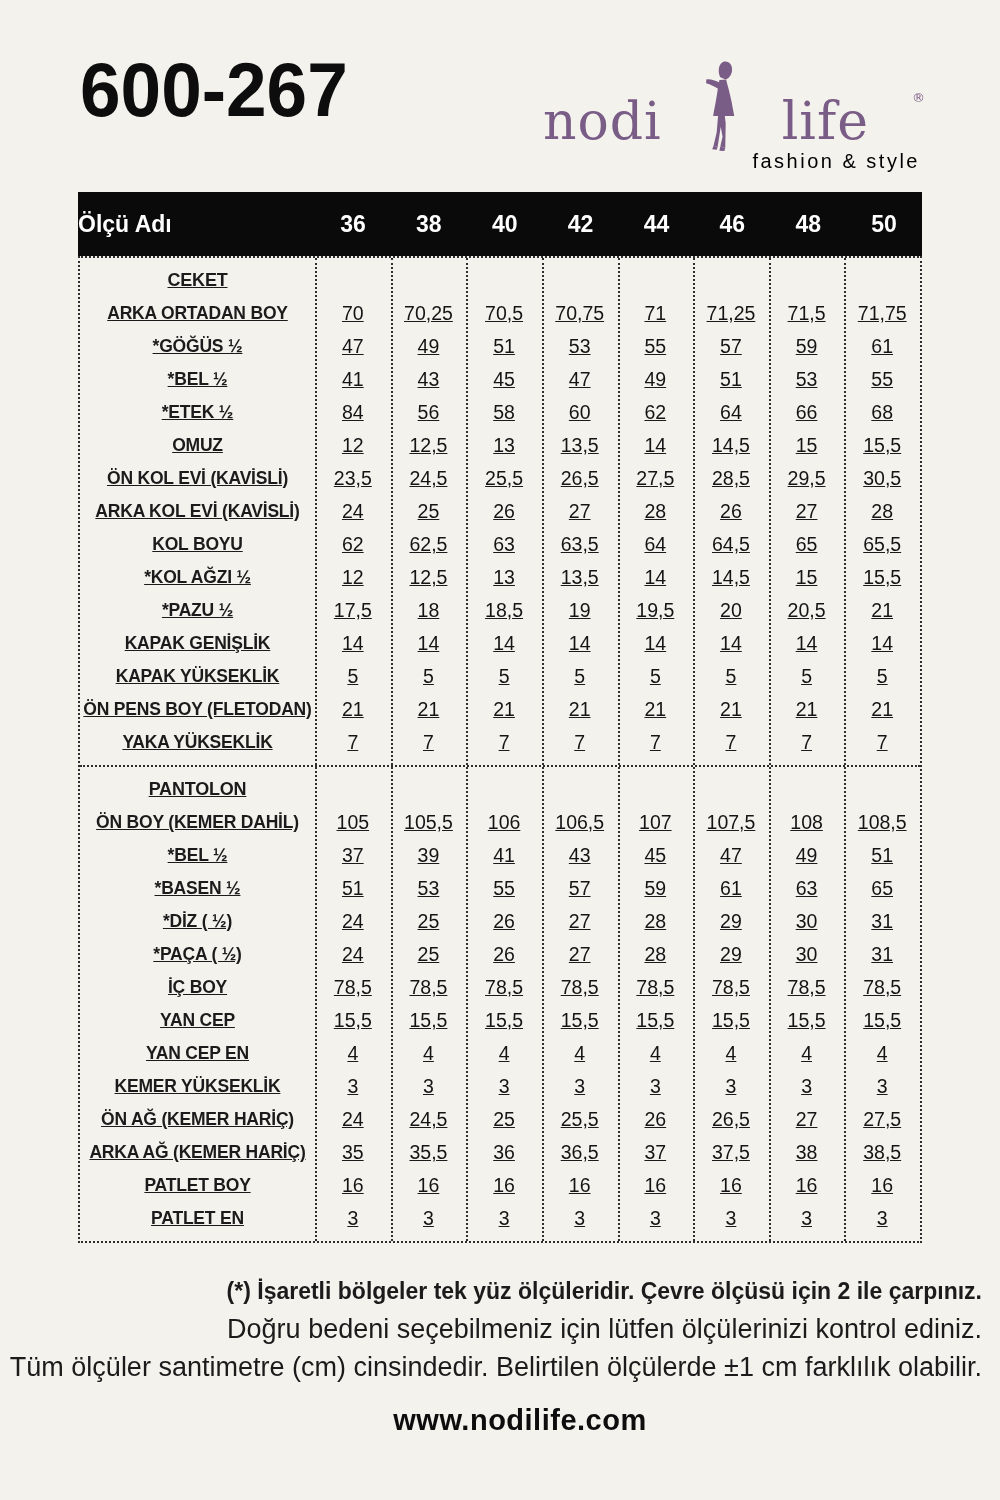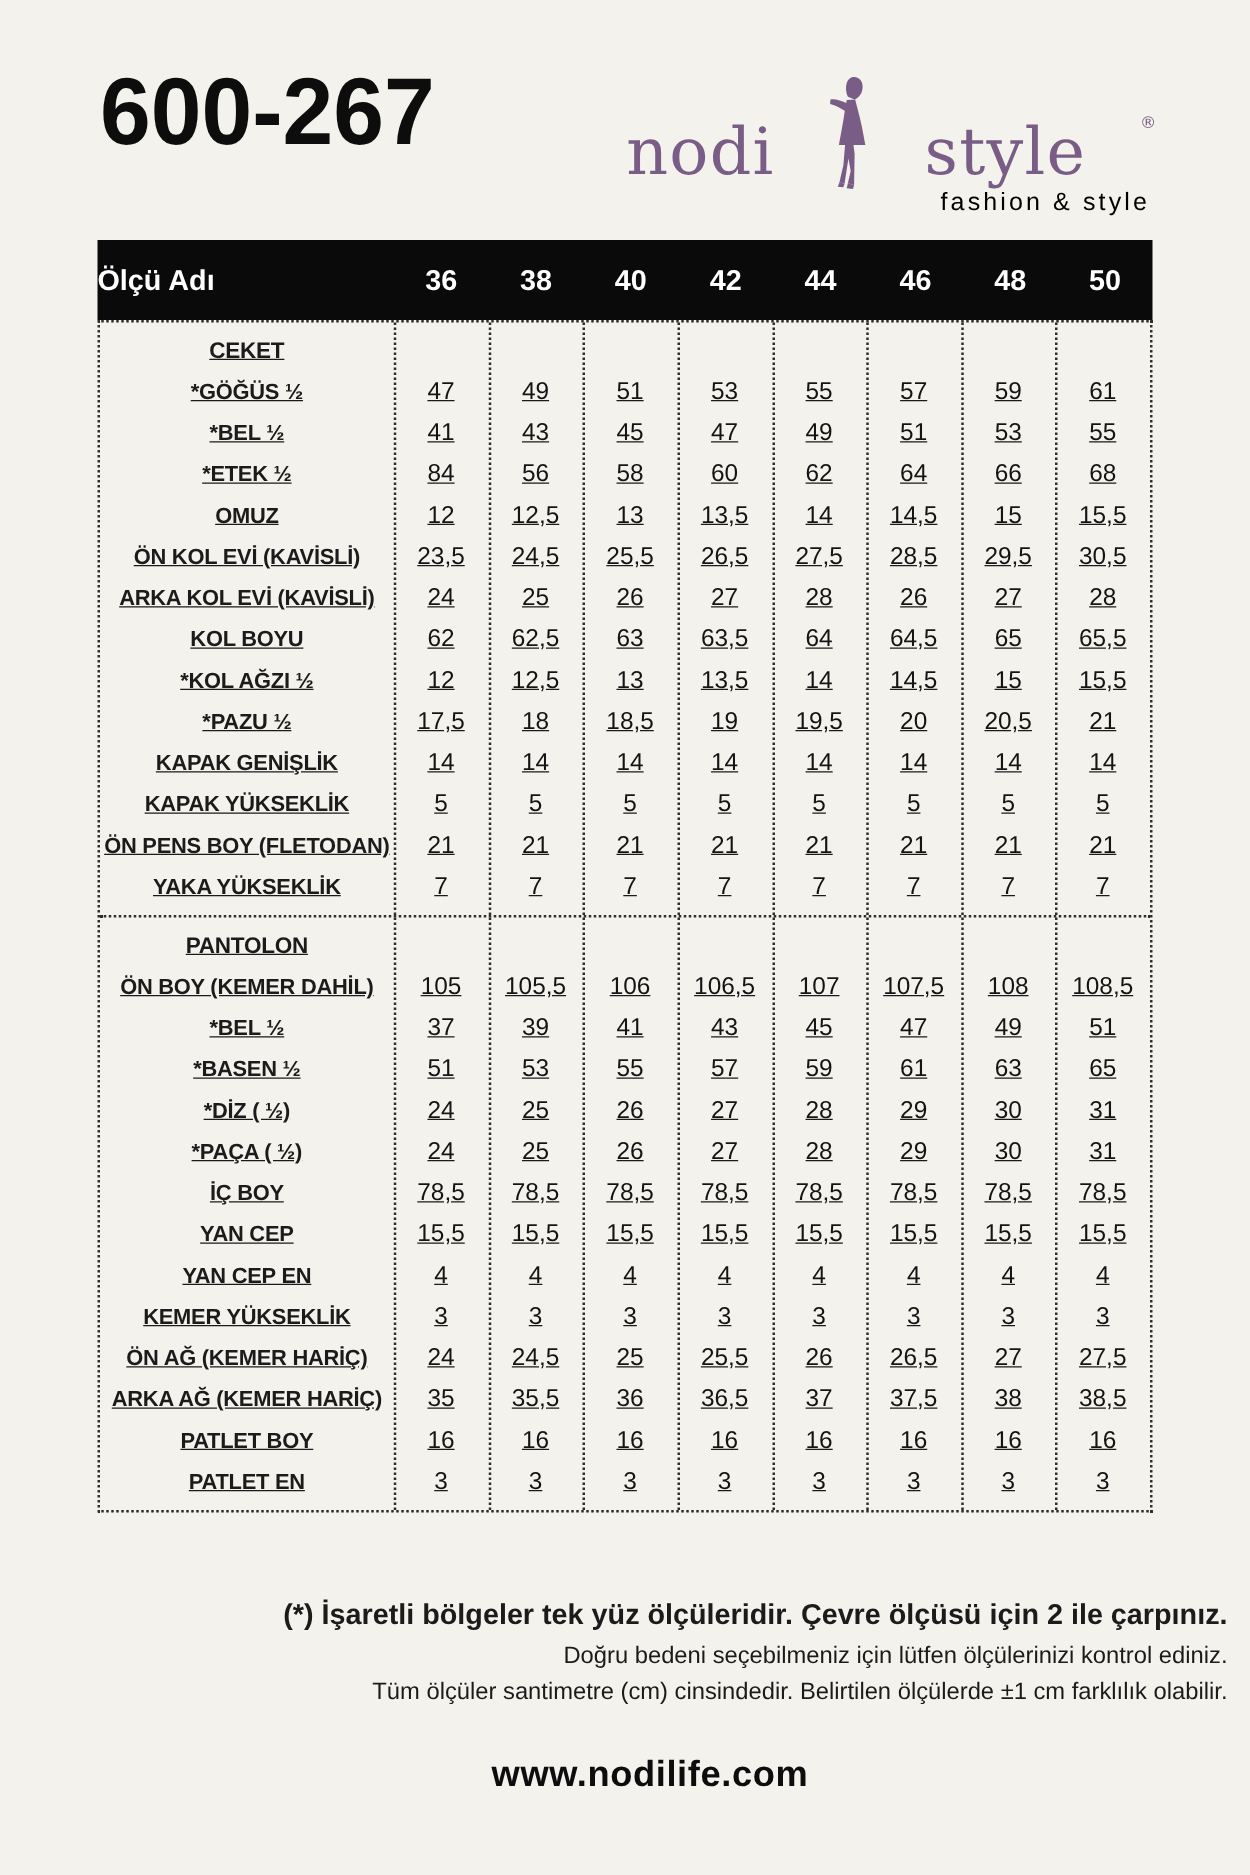--- a/index.html
+++ b/index.html
@@ -69,21 +69,21 @@
   }
   .section-title { font-size:18px; }
   .cell { flex:1; text-align:center; font-size:19.5px; color:#141414; }
 
   
   .footer-notes {
     position:absolute; top:1278px; left:0; width:982px;
     text-align:right; color:#1b1b1b;
   }
   .note-bold { font-size:23px; font-weight:bold; margin-bottom:9px; }
-  .note { font-size:19px; margin-bottom:7px; }
+  .note { font-size:27px; margin-bottom:7px; }
   .website {
     position:absolute; top:1404px; left:0; width:1000px;
     text-align:center; font-size:29px; font-weight:bold; letter-spacing:0.5px;
     color:#0d0d0d;
     padding-left:20px;
   }
 </style>
 </head>
 <body>
 
@@ -99,21 +99,21 @@
             <g fill="#7a5d86">
               <path d="M20,2 C26,0 31,5 30,12 C29.4,17 26,20.5 23,21.5 L17,19 C14,13 15,4 20,2 Z"></path>
               <path d="M16,22 L23.5,21.5 C25,28 27.5,36 29.5,46 C30.8,53 31.8,58 32.5,62 L9,62 C10.8,52 13.2,40 14.5,30 Z"></path>
               <path d="M16.5,25 C11,22.5 5,20.5 1.5,21.5 L1.2,25.5 C6,26.5 11,29.5 15,32 Z"></path>
               <path d="M14.5,62 L13,80 L9.5,95 L14,96.5 L17.5,74 L19.5,85 L17,96 L22.5,97.5 L23,70 L22,62 Z"></path>
               <path d="M9.5,95 L8,99 L13,99.5 L14,96.5 Z"></path>
               <path d="M17,96 L16,100.5 L21.5,101 L22.5,97.5 Z"></path>
             </g>
           </svg>
         </span>
-        <span class="logo-word">style</span>
+        <span class="logo-word">life</span>
         <span class="logo-reg">®</span>
       </div>
       <div class="logo-tagline">fashion &amp; style</div>
     </div>
   </div>
 
   <div class="size-table">
     <div class="table-header">
       <div class="th-label">Ölçü Adı</div>
       <div style="flex:1; display:flex; height:100%; align-items:center;">
@@ -142,20 +142,31 @@
             <div class="cell"></div>
             <div class="cell"></div>
             <div class="cell"></div>
             <div class="cell"></div>
             <div class="cell"></div>
             <div class="cell"></div>
             <div class="cell"></div>
             <div class="cell"></div>
           </div>
           <div class="row">
+            <div class="row-label">ARKA ORTADAN BOY</div>
+            <div class="cell">70</div>
+            <div class="cell">70,25</div>
+            <div class="cell">70,5</div>
+            <div class="cell">70,75</div>
+            <div class="cell">71</div>
+            <div class="cell">71,25</div>
+            <div class="cell">71,5</div>
+            <div class="cell">71,75</div>
+          </div>
+          <div class="row">
             <div class="row-label">*GÖĞÜS ½</div>
             <div class="cell">47</div>
             <div class="cell">49</div>
             <div class="cell">51</div>
             <div class="cell">53</div>
             <div class="cell">55</div>
             <div class="cell">57</div>
             <div class="cell">59</div>
             <div class="cell">61</div>
           </div>

